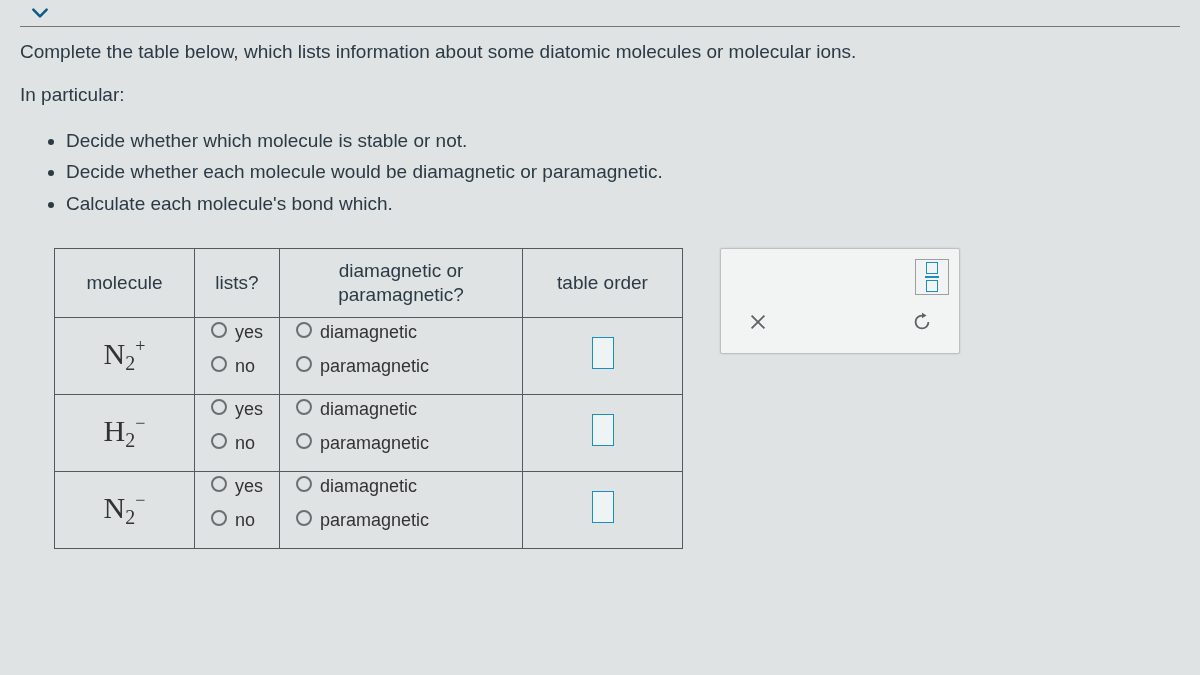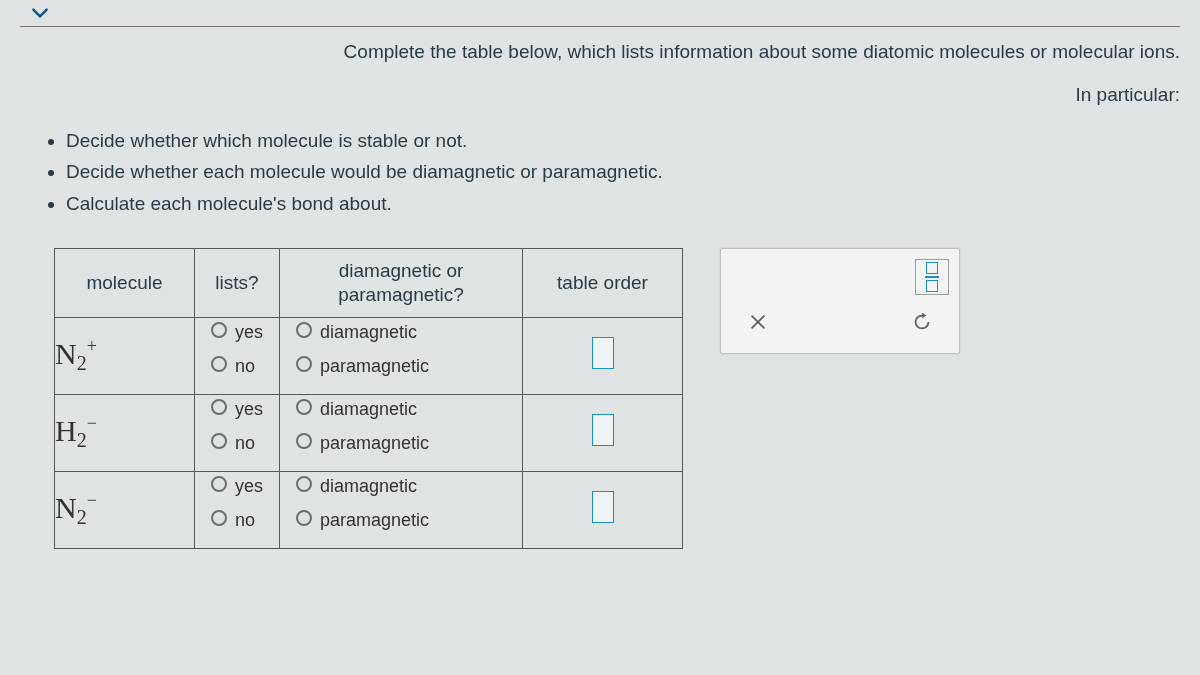--- a/index.html
+++ b/index.html
@@ -16,21 +16,21 @@
     width: 40px;
     height: 26px;
     display: flex;
     align-items: center;
     justify-content: center;
     color: #0b5a85;
   }
   .collapse-bar svg { width: 20px; height: 20px; }
   .hr { height: 1px; background: #777; margin-bottom: 10px; }
   .question { line-height: 1.55; color: #2b3a44; font-size: 19px; }
-  .question p { margin-bottom: 14px; text-align: right; }
+  .question p { margin-bottom: 14px; }
   .question .lead2 { margin-bottom: 16px; }
   ul.bullets { list-style: disc; padding-left: 46px; }
   ul.bullets li { margin-bottom: 2px; }
   .work-area { display: flex; align-items: flex-start; gap: 37px; margin-top: 30px; padding-left: 34px; }
   table.mol {
     border-collapse: collapse;
     background: transparent;
   }
   table.mol th, table.mol td {
     border: 1px solid #545a5c;
@@ -38,21 +38,21 @@
     vertical-align: middle;
   }
   table.mol th {
     text-align: center;
     padding: 10px 16px;
     font-size: 19px;
     color: #2b3a44;
   }
   .mol-cell {
     width: 140px;
-    text-align: left;
+    text-align: center;
     font-family: "Times New Roman", serif;
     font-size: 30px;
     position: relative;
   }
   .mol-sub { font-size: 20px; vertical-align: -6px; }
   .mol-sup { font-size: 18px; vertical-align: 12px; }
   .opt-cell { padding: 4px 16px; }
   .opt-row { display: flex; align-items: flex-start; gap: 8px; height: 34px; }
   .radio {
     width: 16px; height: 16px; border: 2px solid #6b6f72; border-radius: 50%; flex: none;
@@ -95,21 +95,21 @@
       </svg>
   </div>
   <div class="hr"></div>
 
   <div class="question">
     <p>Complete the table below, which lists information about some diatomic molecules or molecular ions.</p>
     <p class="lead2">In particular:</p>
     <ul class="bullets">
       <li>Decide whether which molecule is stable or not.</li>
       <li>Decide whether each molecule would be diamagnetic or paramagnetic.</li>
-      <li>Calculate each molecule's bond about.</li>
+      <li>Calculate each molecule's bond which.</li>
     </ul>
   </div>
 
   <div class="work-area">
     <table class="mol">
       <thead>
         <tr>
           <th>molecule</th>
           <th>lists?</th>
           <th style="line-height:1.25">

